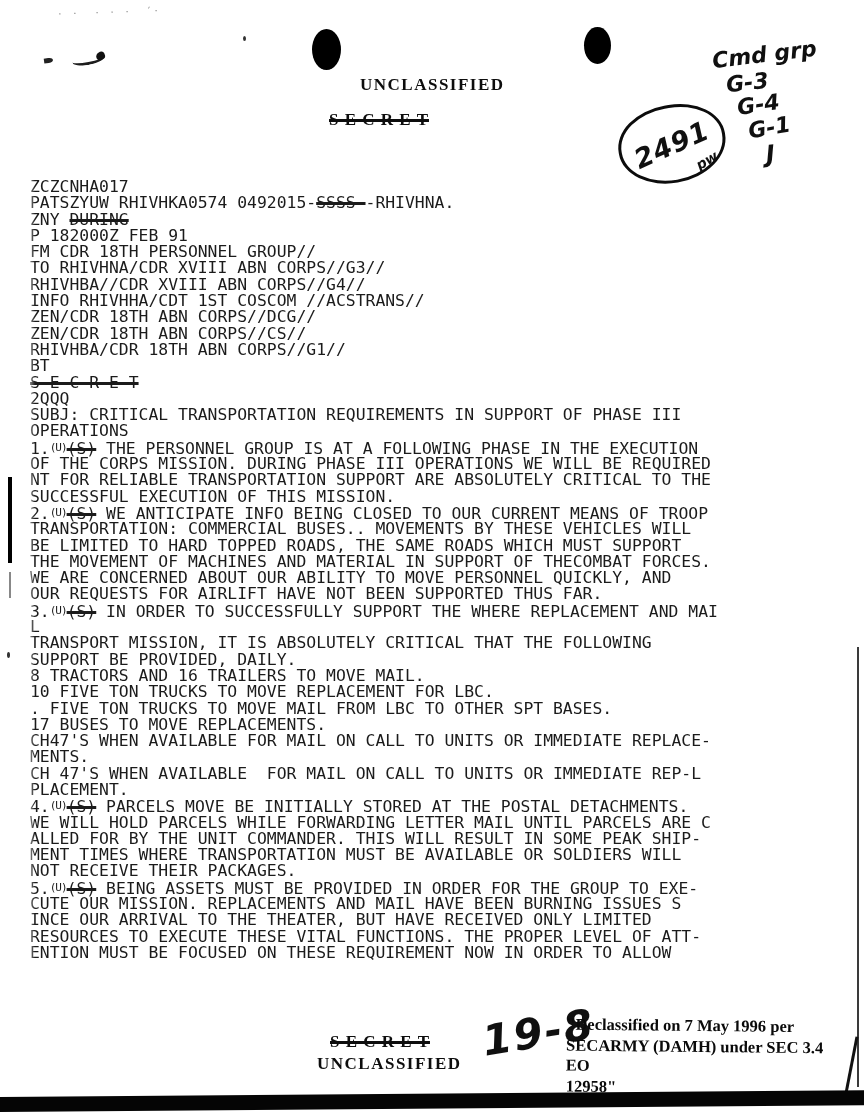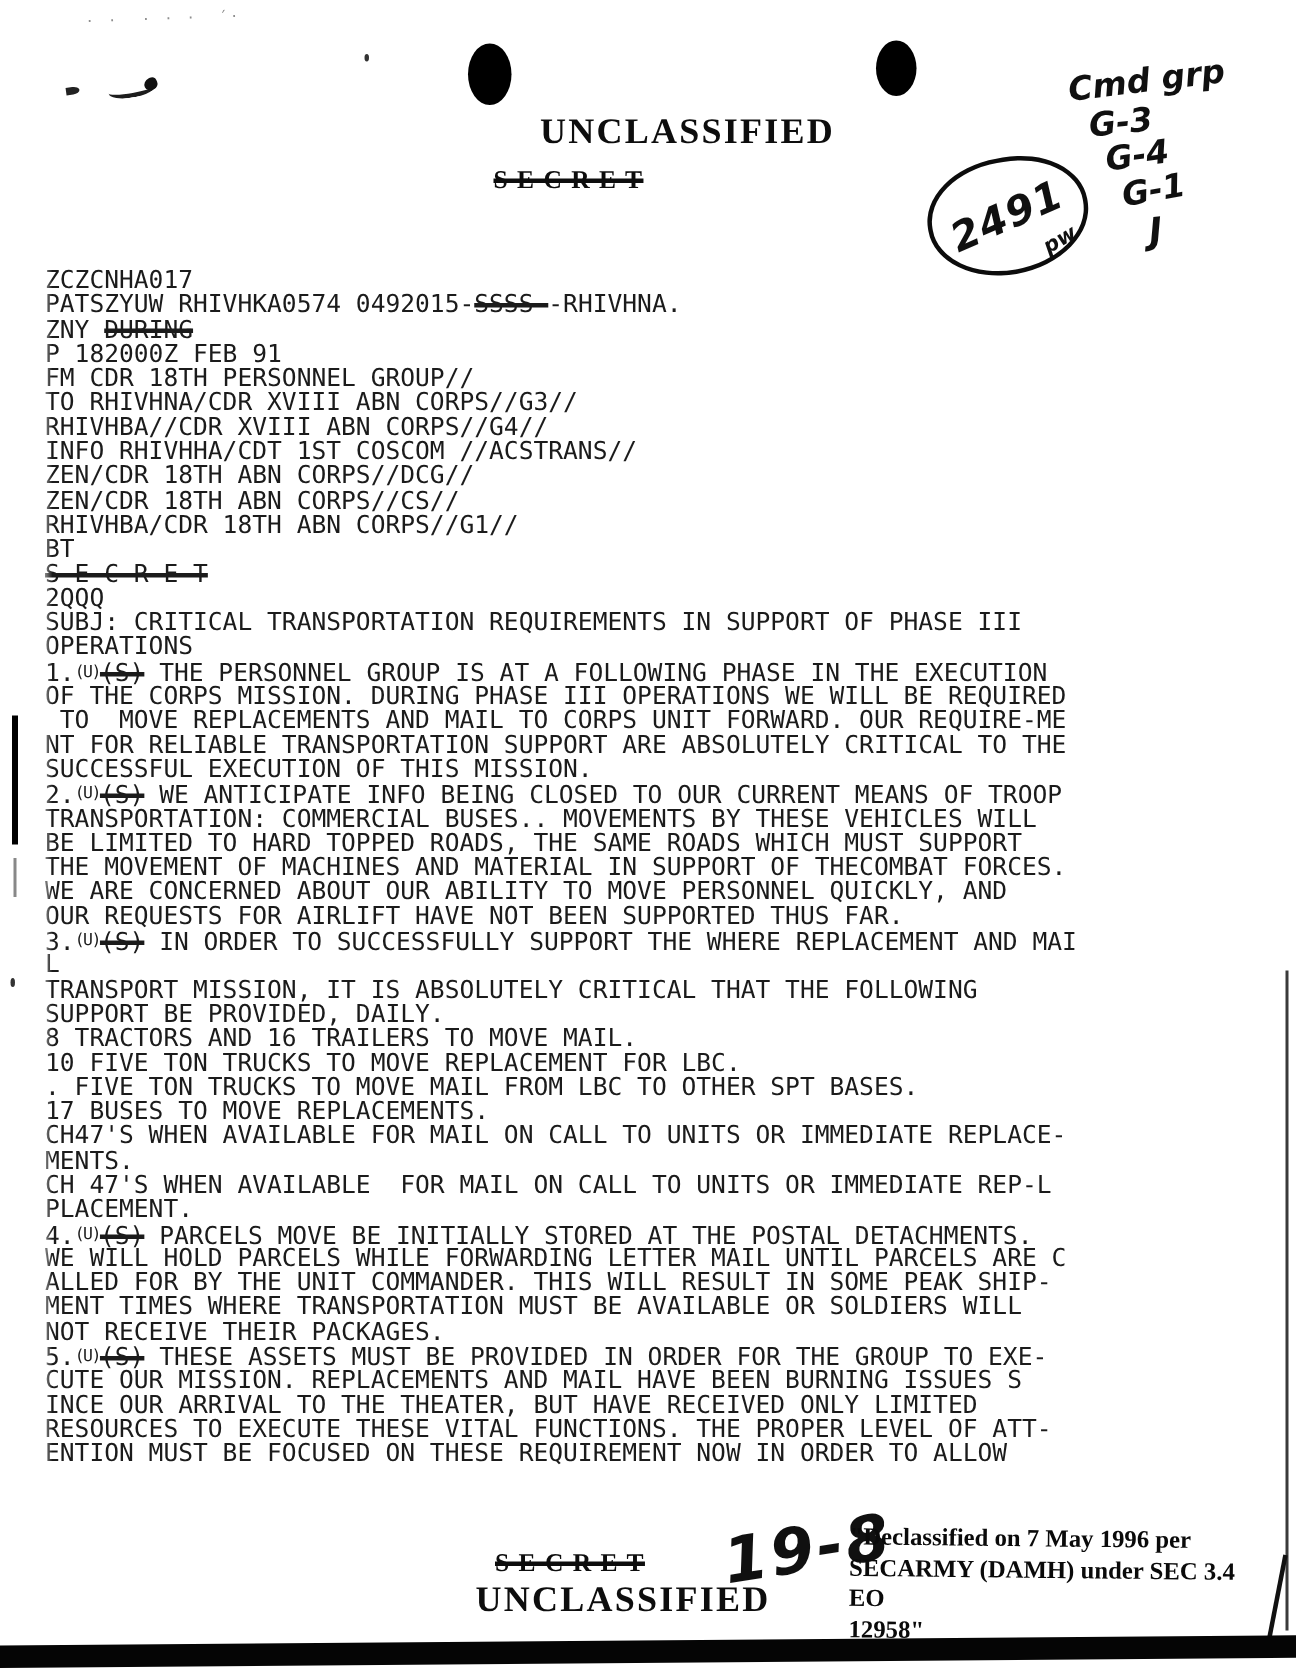--- a/index.html
+++ b/index.html
@@ -5,21 +5,21 @@
   html,body{margin:0;padding:0;background:#e8e8e8;}
   .page{position:relative;width:864px;height:1112px;background:#ffffff;overflow:hidden;
         font-family:"DejaVu Sans Mono", monospace;color:#161616;}
   
   .msg{position:absolute;left:30px;top:179px;}
   .doc-line{white-space:pre;height:16.3px;line-height:16.3px;font-size:16.4px;color:#1b1b1b;}
   .struck{text-decoration:line-through;text-decoration-thickness:2.6px;}
   .sup{font-size:11px;vertical-align:3px;letter-spacing:-1px;}
   
   .serif{font-family:"Liberation Serif", serif;font-weight:bold;color:#0d0d0d;}
-  .classif{position:absolute;font-size:24px;letter-spacing:1.5px;}
+  .classif{position:absolute;font-size:17px;letter-spacing:1.5px;}
   .secret{position:absolute;font-size:17px;letter-spacing:1px;text-decoration:line-through;
           text-decoration-thickness:3px;}
   
   .hw{position:absolute;font-family:"DejaVu Sans", sans-serif;font-style:italic;font-weight:bold;
       color:#101010;white-space:nowrap;}
   .punch{position:absolute;background:#000;border-radius:50%;}
   .circle-stamp{position:absolute;left:618px;top:105px;width:102px;height:72px;border:3.5px solid #0c0c0c;
       border-radius:50% 48% 52% 50%;transform:rotate(-10deg);display:flex;align-items:center;justify-content:center;}
   .circle-num{font-size:27px;transform:rotate(-14deg);letter-spacing:1px;}
   .circle-init{font-size:14px;position:absolute;right:8px;bottom:6px;transform:rotate(-20deg);}
@@ -82,21 +82,20 @@
         <div class="doc-line"><span>ZEN/CDR 18TH ABN CORPS//DCG//</span></div>
         <div class="doc-line"><span>ZEN/CDR 18TH ABN CORPS//CS//</span></div>
         <div class="doc-line"><span>RHIVHBA/CDR 18TH ABN CORPS//G1//</span></div>
         <div class="doc-line"><span>BT</span></div>
         <div class="doc-line"><span class="struck">S E C R E T</span></div>
         <div class="doc-line"><span>2QQQ</span></div>
         <div class="doc-line"><span>SUBJ: CRITICAL TRANSPORTATION REQUIREMENTS IN SUPPORT OF PHASE III</span></div>
         <div class="doc-line"><span>OPERATIONS</span></div>
         <div class="doc-line"><span>1.</span><span class="sup">(U)</span><span class="struck">(S)</span><span> THE PERSONNEL GROUP IS AT A FOLLOWING PHASE IN THE EXECUTION</span></div>
         <div class="doc-line"><span>OF THE CORPS MISSION. DURING PHASE III OPERATIONS WE WILL BE REQUIRED</span></div>
-        <div class="doc-line"><span> TO  MOVE REPLACEMENTS AND MAIL TO CORPS UNIT FORWARD. OUR REQUIRE-ME</span></div>
         <div class="doc-line"><span>NT FOR RELIABLE TRANSPORTATION SUPPORT ARE ABSOLUTELY CRITICAL TO THE</span></div>
         <div class="doc-line"><span>SUCCESSFUL EXECUTION OF THIS MISSION.</span></div>
         <div class="doc-line"><span>2.</span><span class="sup">(U)</span><span class="struck">(S)</span><span> WE ANTICIPATE INFO BEING CLOSED TO OUR CURRENT MEANS OF TROOP</span></div>
         <div class="doc-line"><span>TRANSPORTATION: COMMERCIAL BUSES.. MOVEMENTS BY THESE VEHICLES WILL</span></div>
         <div class="doc-line"><span>BE LIMITED TO HARD TOPPED ROADS, THE SAME ROADS WHICH MUST SUPPORT</span></div>
         <div class="doc-line"><span>THE MOVEMENT OF MACHINES AND MATERIAL IN SUPPORT OF THECOMBAT FORCES.</span></div>
         <div class="doc-line"><span>WE ARE CONCERNED ABOUT OUR ABILITY TO MOVE PERSONNEL QUICKLY, AND</span></div>
         <div class="doc-line"><span>OUR REQUESTS FOR AIRLIFT HAVE NOT BEEN SUPPORTED THUS FAR.</span></div>
         <div class="doc-line"><span>3.</span><span class="sup">(U)</span><span class="struck">(S)</span><span> IN ORDER TO SUCCESSFULLY SUPPORT THE WHERE REPLACEMENT AND MAI</span></div>
         <div class="doc-line"><span>L</span></div>
@@ -108,21 +107,21 @@
         <div class="doc-line"><span>17 BUSES TO MOVE REPLACEMENTS.</span></div>
         <div class="doc-line"><span>CH47'S WHEN AVAILABLE FOR MAIL ON CALL TO UNITS OR IMMEDIATE REPLACE-</span></div>
         <div class="doc-line"><span>MENTS.</span></div>
         <div class="doc-line"><span>CH 47'S WHEN AVAILABLE  FOR MAIL ON CALL TO UNITS OR IMMEDIATE REP-L</span></div>
         <div class="doc-line"><span>PLACEMENT.</span></div>
         <div class="doc-line"><span>4.</span><span class="sup">(U)</span><span class="struck">(S)</span><span> PARCELS MOVE BE INITIALLY STORED AT THE POSTAL DETACHMENTS.</span></div>
         <div class="doc-line"><span>WE WILL HOLD PARCELS WHILE FORWARDING LETTER MAIL UNTIL PARCELS ARE C</span></div>
         <div class="doc-line"><span>ALLED FOR BY THE UNIT COMMANDER. THIS WILL RESULT IN SOME PEAK SHIP-</span></div>
         <div class="doc-line"><span>MENT TIMES WHERE TRANSPORTATION MUST BE AVAILABLE OR SOLDIERS WILL</span></div>
         <div class="doc-line"><span>NOT RECEIVE THEIR PACKAGES.</span></div>
-        <div class="doc-line"><span>5.</span><span class="sup">(U)</span><span class="struck">(S)</span><span> THESE ASSETS MUST BE PROVIDED IN ORDER FOR THE GROUP TO EXE-</span></div>
+        <div class="doc-line"><span>5.</span><span class="sup">(U)</span><span class="struck">(S)</span><span> BEING ASSETS MUST BE PROVIDED IN ORDER FOR THE GROUP TO EXE-</span></div>
         <div class="doc-line"><span>CUTE OUR MISSION. REPLACEMENTS AND MAIL HAVE BEEN BURNING ISSUES S</span></div>
         <div class="doc-line"><span>INCE OUR ARRIVAL TO THE THEATER, BUT HAVE RECEIVED ONLY LIMITED</span></div>
         <div class="doc-line"><span>RESOURCES TO EXECUTE THESE VITAL FUNCTIONS. THE PROPER LEVEL OF ATT-</span></div>
         <div class="doc-line"><span>ENTION MUST BE FOCUSED ON THESE REQUIREMENT NOW IN ORDER TO ALLOW</span></div>
       </div>
   </div>
   <div class="fade-left"></div>
 
   <div class="artifact" style="left:8px;top:477px;width:3.5px;height:86px;"></div>
   <div class="artifact" style="left:9px;top:572px;width:2px;height:26px;background:#888;"></div>

